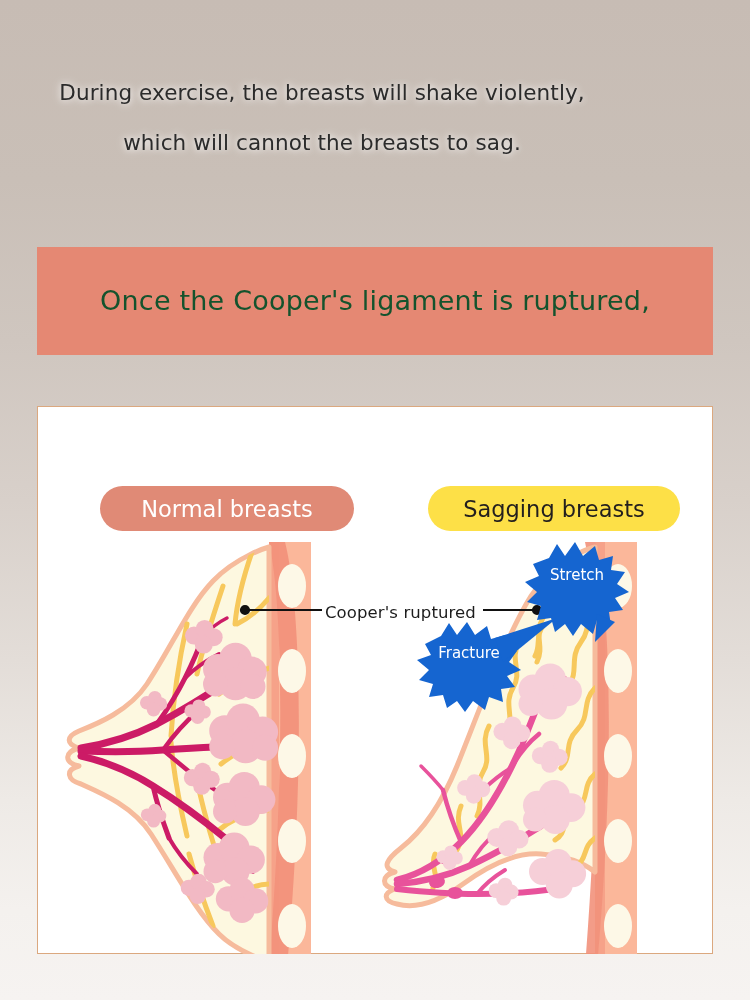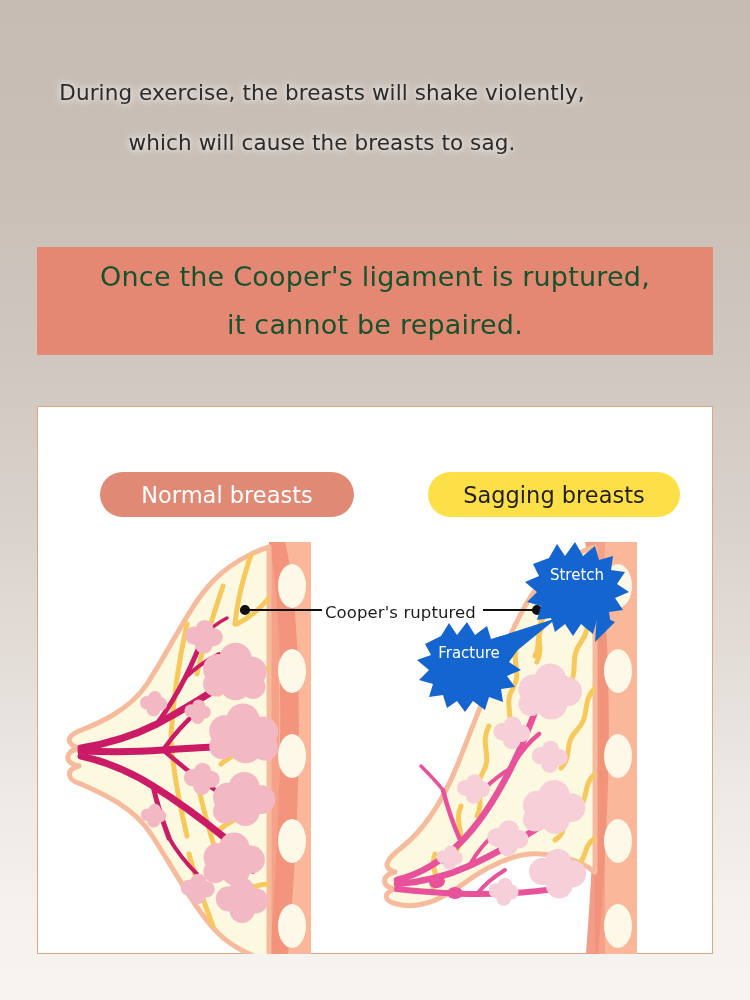--- a/index.html
+++ b/index.html
@@ -77,20 +77,21 @@
   .pill {
     position: absolute;
     height: 45px;
     border-radius: 23px;
     display: flex;
     align-items: center;
     justify-content: center;
     font-size: 22.5px;
     box-sizing: border-box;
     white-space: nowrap;
+    margin-top: 14px;
   }
   .pill-normal {
     left: 100px;
     top: 472px;
     width: 254px;
     background: #e08a76;
     color: #ffffff;
   }
   .pill-sagging {
     left: 428px;
@@ -118,26 +119,25 @@
     color: #1c1c1c;
     white-space: nowrap;
     letter-spacing: 0.1px;
   }
 </style>
 </head>
 <body>
 
 <div class="intro">
   <span class="ln">During exercise, the breasts will shake violently,</span>
-  <span class="ln">which will cause the breasts to sag.</span>
+  <span class="ln">which will cannot the breasts to sag.</span>
 </div>
 
 <div class="banner">
   <span class="bl">Once the Cooper's ligament is ruptured,</span>
-  <span class="bl">it cannot be repaired.</span>
 </div>
 
 <div class="panel"></div>
 
 <svg class="art" viewBox="0 0 676 548">
   <defs>
     <clipPath id="clipNormalBody">
       <path d="M232,141 C232,141 200,150 176,175 C152,200 135,240 110,278 C92,305 60,318 42,325
                C30,330 28,338 42,342 C28,346 26,356 42,360 C28,364 30,374 44,378
                C62,386 96,400 114,428 C140,468 158,504 182,528 C200,546 232,556 232,556 Z"></path>

